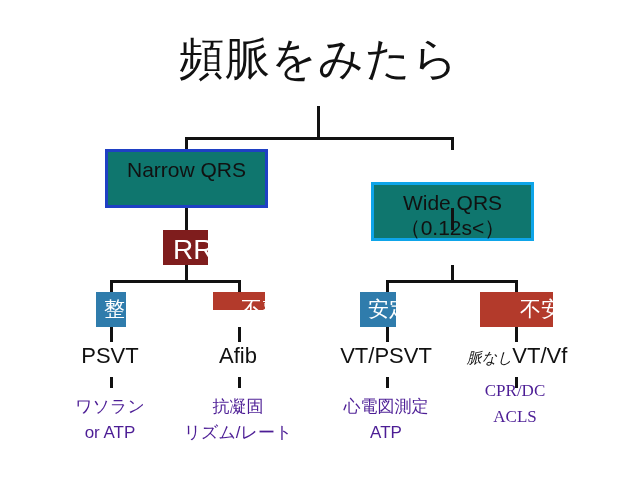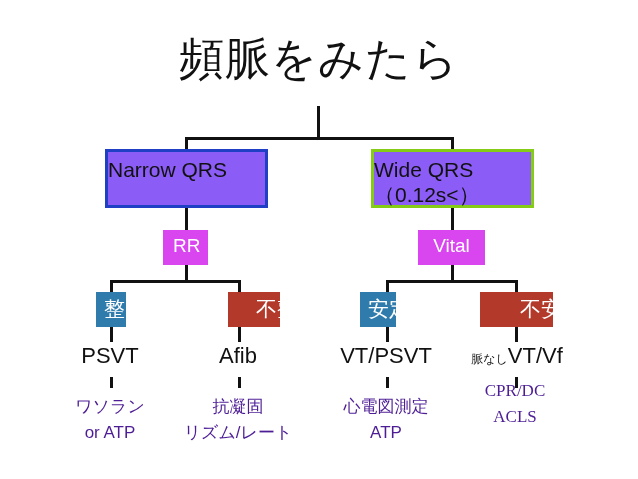--- a/index.html
+++ b/index.html
@@ -48,39 +48,39 @@
     position: absolute;
     background: #111111;
     width: 3px;
     height: 11px;
   }
 
   
   .qrs-box {
     position: absolute;
     box-sizing: border-box;
-    background: #8b5cf6;
-    text-align: left;
+    background: #0f766e;
+    text-align: center;
     font-size: 21px;
     line-height: 25px;
     padding-top: 5px;
     color: #111111;
     white-space: nowrap;
   }
   .qrs-box.narrow { border: 3px solid #1f40c4; }
-  .qrs-box.wide   { border: 3px solid #84cc16; }
+  .qrs-box.wide   { border: 3px solid #0ea5e9; margin-top: 33px; }
   .qrs-line2 { display: block; }
 
   
   .chip-purple {
     position: absolute;
-    background: #d946ef;
+    background: #7f1d1d;
     color: #ffffff;
     text-align: center;
-    font-size: 19px;
+    font-size: 28px;
     line-height: 1;
     padding: 6px 10px 8px 10px;
     box-sizing: border-box;
     white-space: nowrap;
   }
 
   
   .chip {
     position: absolute;
     color: #ffffff;
@@ -97,22 +97,23 @@
   
   .dx {
     position: absolute;
     text-align: center;
     font-size: 22px;
     line-height: 1;
     color: #111111;
     white-space: nowrap;
   }
   .dx .small-prefix {
-    font-size: 12px;
+    font-size: 15px;
     vertical-align: baseline;
+    font-style: italic;
   }
   .tx {
     position: absolute;
     text-align: center;
     font-size: 17px;
     line-height: 26px;
     color: #4c1d95;
     white-space: nowrap;
   }
   .tx span { display: block; }
@@ -137,34 +138,33 @@
 
   <div class="qrs-box wide" style="left:371px; top:149px; width:163px; height:59px;">
     <span>Wide QRS</span>
     <span class="qrs-line2">（0.12s&lt;）</span>
   </div>
 
   <div class="vline" style="left:185px; top:208px; height:22px;"></div>
   <div class="vline" style="left:451px; top:208px; height:22px;"></div>
 
   <div class="chip-purple" style="left:163px; top:230px; width:45px; height:35px;">RR</div>
-  <div class="chip-purple" style="left:418px; top:230px; width:67px; height:35px;">Vital</div>
 
   <div class="vline" style="left:185px; top:265px; height:17px;"></div>
   <div class="hline" style="left:110px; top:280px; width:131px;"></div>
   <div class="vline" style="left:110px; top:280px; height:12px;"></div>
   <div class="vline" style="left:238px; top:280px; height:12px;"></div>
 
   <div class="vline" style="left:451px; top:265px; height:17px;"></div>
   <div class="hline" style="left:386px; top:280px; width:132px;"></div>
   <div class="vline" style="left:386px; top:280px; height:12px;"></div>
   <div class="vline" style="left:515px; top:280px; height:12px;"></div>
 
   <div class="chip blue" style="left:96px; top:292px; width:30px; height:35px;">整</div>
-  <div class="chip red" style="left:228px; top:292px; width:52px; height:35px;padding-left:28px;">不整</div>
+  <div class="chip red" style="left:213px; top:292px; width:52px; height:18px;padding-left:28px;">不整</div>
   <div class="chip blue" style="left:360px; top:292px; width:36px; height:35px;">安定</div>
   <div class="chip red" style="left:480px; top:292px; width:73px; height:35px;padding-left:40px;">不安定</div>
 
   <div class="vline" style="left:110px; top:327px; height:15px;"></div>
   <div class="vline" style="left:238px; top:327px; height:15px;"></div>
   <div class="vline" style="left:386px; top:327px; height:15px;"></div>
   <div class="vline" style="left:515px; top:327px; height:15px;"></div>
 
   <div class="dx" style="left:50px; top:345px; width:120px;">PSVT</div>
   <div class="dx" style="left:178px; top:345px; width:120px;">Afib</div>

